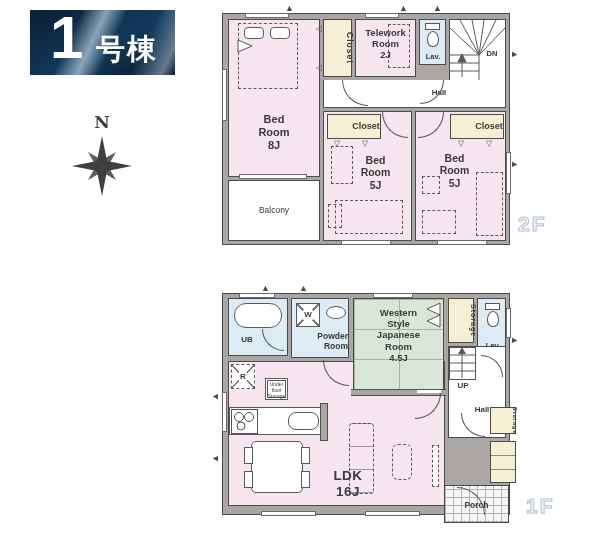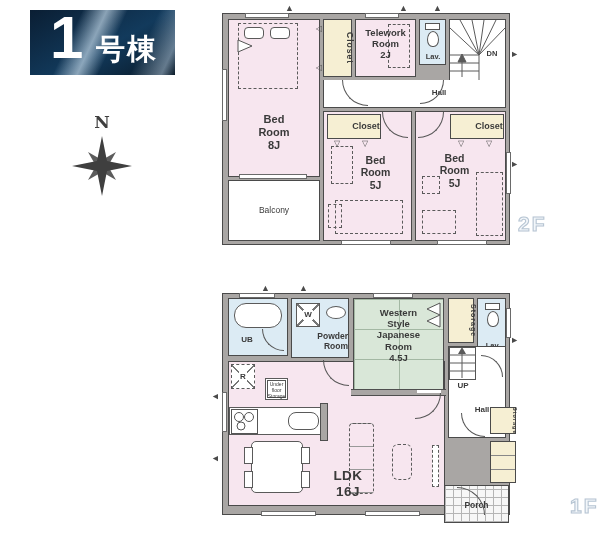--- a/index.html
+++ b/index.html
@@ -302,15 +302,15 @@
     <div class="win" style="left:142px;top:217px;width:55px;height:5px;"></div>
     <div class="win" style="left:283px;top:14px;width:5px;height:30px;"></div>
 
     <span class="vent" style="left:38px;top:-10px;">▲</span>
     <span class="vent" style="left:76px;top:-10px;">▲</span>
     <span class="vent" style="left:287px;top:42px;transform:rotate(90deg);">▲</span>
     <span class="vent" style="left:-12px;top:98px;transform:rotate(-90deg);">▲</span>
     <span class="vent" style="left:-12px;top:160px;transform:rotate(-90deg);">▲</span>
   </div>
 
-  <div class="floorlabel" style="left:538px;top:494px;margin-left:32px;">1F</div>
+  <div class="floorlabel" style="left:494px;top:494px;margin-left:32px;">1F</div>
 
 </div>
 
 </body></html>

